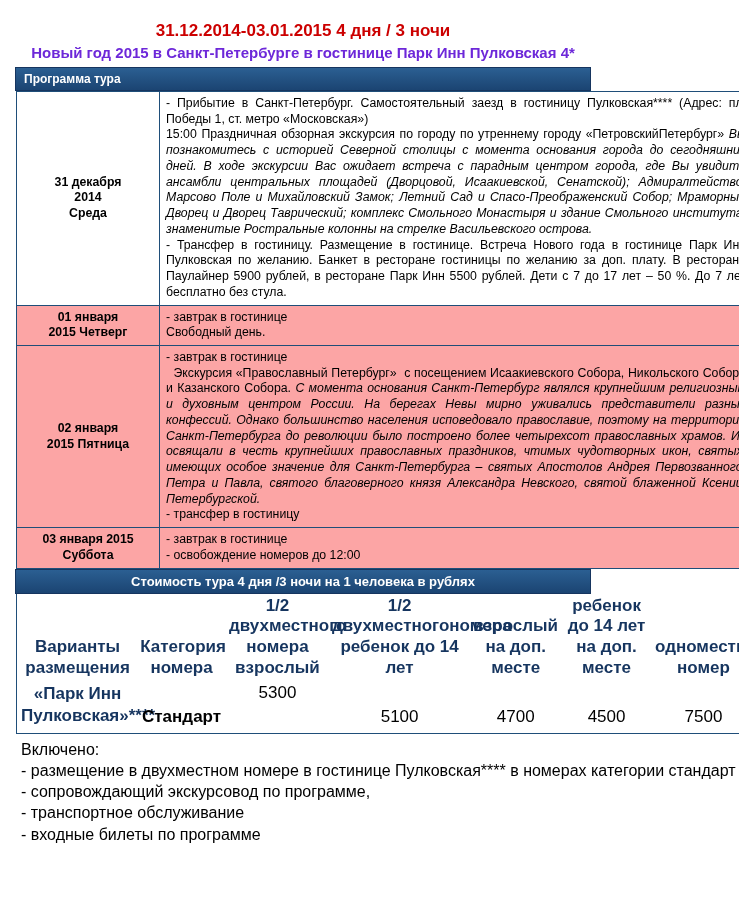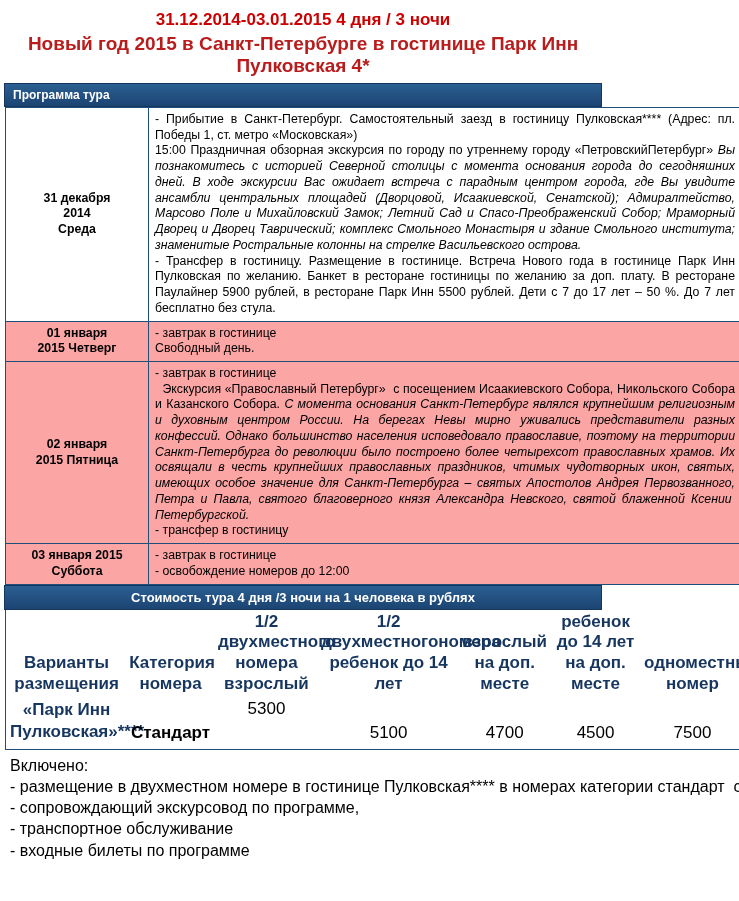--- a/index.html
+++ b/index.html
@@ -9,36 +9,36 @@
   body {
     width: 739px;
     min-height: 901px;
     background: #ffffff;
     font-family: "Liberation Sans", sans-serif;
     color: #000000;
   }
   .page {
     width: 606px;
     position: relative;
-    padding: 4px;
+    padding: 15px;
     box-sizing: border-box;
   }
   .title-red {
     text-align: center;
     color: #cc0000;
     font-weight: bold;
     font-size: 17px;
     padding: 6px 0 2px 0;
     letter-spacing: 0px;
   }
   .title-blue {
     text-align: center;
-    color: #b91c1c;
-    font-weight: bold;
-    font-size: 19px;
+    color: #6d28d9;
+    font-weight: bold;
+    font-size: 15px;
     padding: 1px 0 6px 0;
   }
   .blue-bar {
     background: #1f4e79;
     background: linear-gradient(to bottom, #2b5f92 0%, #1b4472 100%);
     color: #ffffff;
     font-weight: bold;
     font-size: 12px;
     padding: 4px 8px;
     border: 1px solid #16355f;

